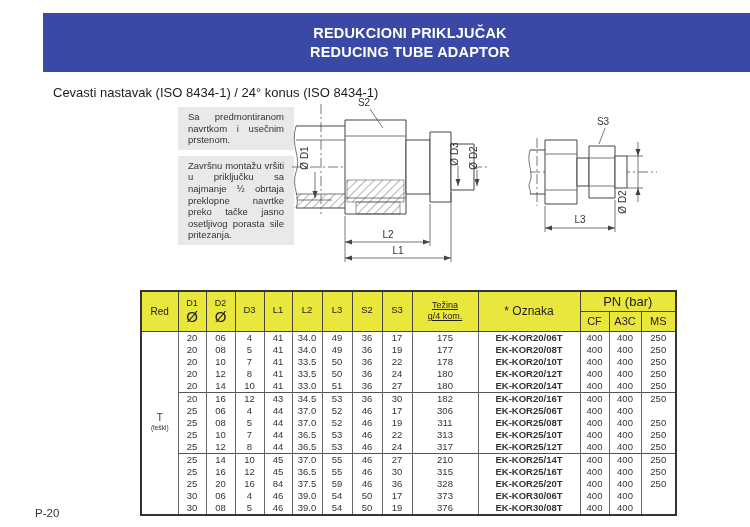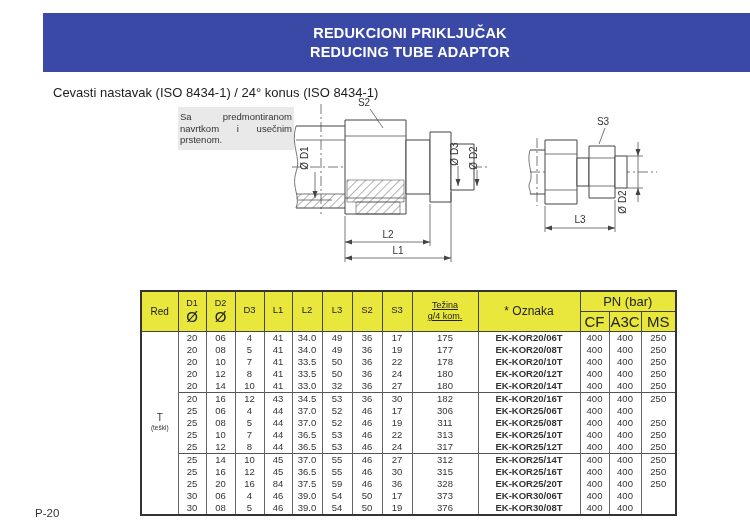--- a/index.html
+++ b/index.html
@@ -15,21 +15,21 @@
                     letter-spacing:.2px; }
   .topbar .code { position:absolute; right:14px; top:50%; transform:translateY(-50%);
                   font-weight:bold; font-size:26px; letter-spacing:.5px; }
 
   
   .subtitle { position:absolute; left:18px; top:85px; font-size:13px; color:#1c1c1c;text-align:right; }
 
   
   .notes { position:absolute; left:143px; top:107px; width:116px; }
   .note { background:#e9e9e9; color:#333; font-size:9.5px; line-height:11.6px;
-          text-align:justify; padding:4px 2px; }
+          text-align:justify; padding:4px 10px; }
   .note + .note { margin-top:6px; }
 
   
   .drawing-main { position:absolute; left:253px; top:96px; width:252px; height:170px; }
   .drawing-side { position:absolute; left:492px; top:112px; width:155px; height:140px; }
   svg line, svg path, svg rect, svg polyline { vector-effect:non-scaling-stroke; }
   .ln   { stroke:#444; stroke-width:1; fill:none; }
   .thin { stroke:#555; stroke-width:.8; fill:none; }
   .cl   { stroke:#555; stroke-width:.8; fill:none; stroke-dasharray:10 3 2 3; }
   .part { fill:#fff; stroke:#444; stroke-width:1; }
@@ -42,21 +42,21 @@
                 border:2px solid #333; }
   .spec-table th { background:#e9e73b; border:1px solid #444; font-weight:normal;
                    text-align:center; vertical-align:middle; color:#222; }
   .t-red    { font-size:10px; }
   .dlbl     { font-size:9px; line-height:11px; }
   .dsym     { font-size:15px; line-height:15px; }
   .t-dim    { vertical-align:bottom; font-size:9.5px; padding-bottom:3px; }
   .t-tezina { font-size:9px; line-height:11px;text-decoration:underline; }
   .t-oznaka { font-weight:bold; font-size:12px; }
   .t-pn     { font-size:13px; height:20px; }
-  .t-mat    { font-size:15px; height:20px; }
+  .t-mat    { font-size:11px; height:20px; }
   .spec-table tbody td { border-left:1px solid #666; border-right:1px solid #666;
                          font-size:9.5px; color:#333; text-align:center;
                          height:12px; line-height:12px; padding:0 1px;
                          white-space:nowrap; overflow:hidden; }
   .spec-table tbody tr.group-start td { border-top:1px solid #555; }
   .spec-table tbody td.oznaka { font-weight:bold; }
   .spec-table td.red-cell { vertical-align:middle; }
   .red-main { font-size:10px; line-height:10px; }
   .red-sub  { font-size:6.5px; line-height:8px; margin-top:1px; }
 
@@ -73,20 +73,21 @@
     <div class="titles">
       <div>REDUKCIONI PRIKLJUČAK</div>
       <div>REDUCING TUBE ADAPTOR</div>
     </div>
   </div>
 
   <div class="subtitle">Cevasti nastavak (ISO 8434-1) /  24° konus (ISO 8434-1)</div>
 
   <div class="notes">
     <div class="note">Sa predmontiranom navrtkom i usečnim prstenom.</div>
+    <div class="note">Završnu montažu vršiti u priključku sa najmanje ½ obrtaja preklopne navrtke preko tačke jasno osetljivog porasta sile pritezanja.</div>
   </div>
 
   <div class="drawing-main">
     <svg width="252" height="170" viewBox="0 0 252 170">
       <defs>
         <pattern id="hatch" width="6" height="6" patternUnits="userSpaceOnUse" patternTransform="rotate(45)">
           <line x1="0" y1="0" x2="0" y2="6" stroke="#666" stroke-width="1"></line>
         </pattern>
       </defs>
       <g>
@@ -288,21 +289,21 @@
           <td>400</td>
           <td>400</td>
           <td>250</td>
         </tr>
         <tr>
           <td>20</td>
           <td>14</td>
           <td>10</td>
           <td>41</td>
           <td>33.0</td>
-          <td>32</td>
+          <td>51</td>
           <td>36</td>
           <td>27</td>
           <td>180</td>
           <td class="oznaka">EK-KOR20/14T</td>
           <td>400</td>
           <td>400</td>
           <td>250</td>
         </tr>
         <tr class="group-start">
           <td>20</td>
@@ -381,21 +382,21 @@
         </tr>
         <tr class="group-start">
           <td>25</td>
           <td>14</td>
           <td>10</td>
           <td>45</td>
           <td>37.0</td>
           <td>55</td>
           <td>46</td>
           <td>27</td>
-          <td>312</td>
+          <td>210</td>
           <td class="oznaka">EK-KOR25/14T</td>
           <td>400</td>
           <td>400</td>
           <td>250</td>
         </tr>
         <tr>
           <td>25</td>
           <td>16</td>
           <td>12</td>
           <td>45</td>

